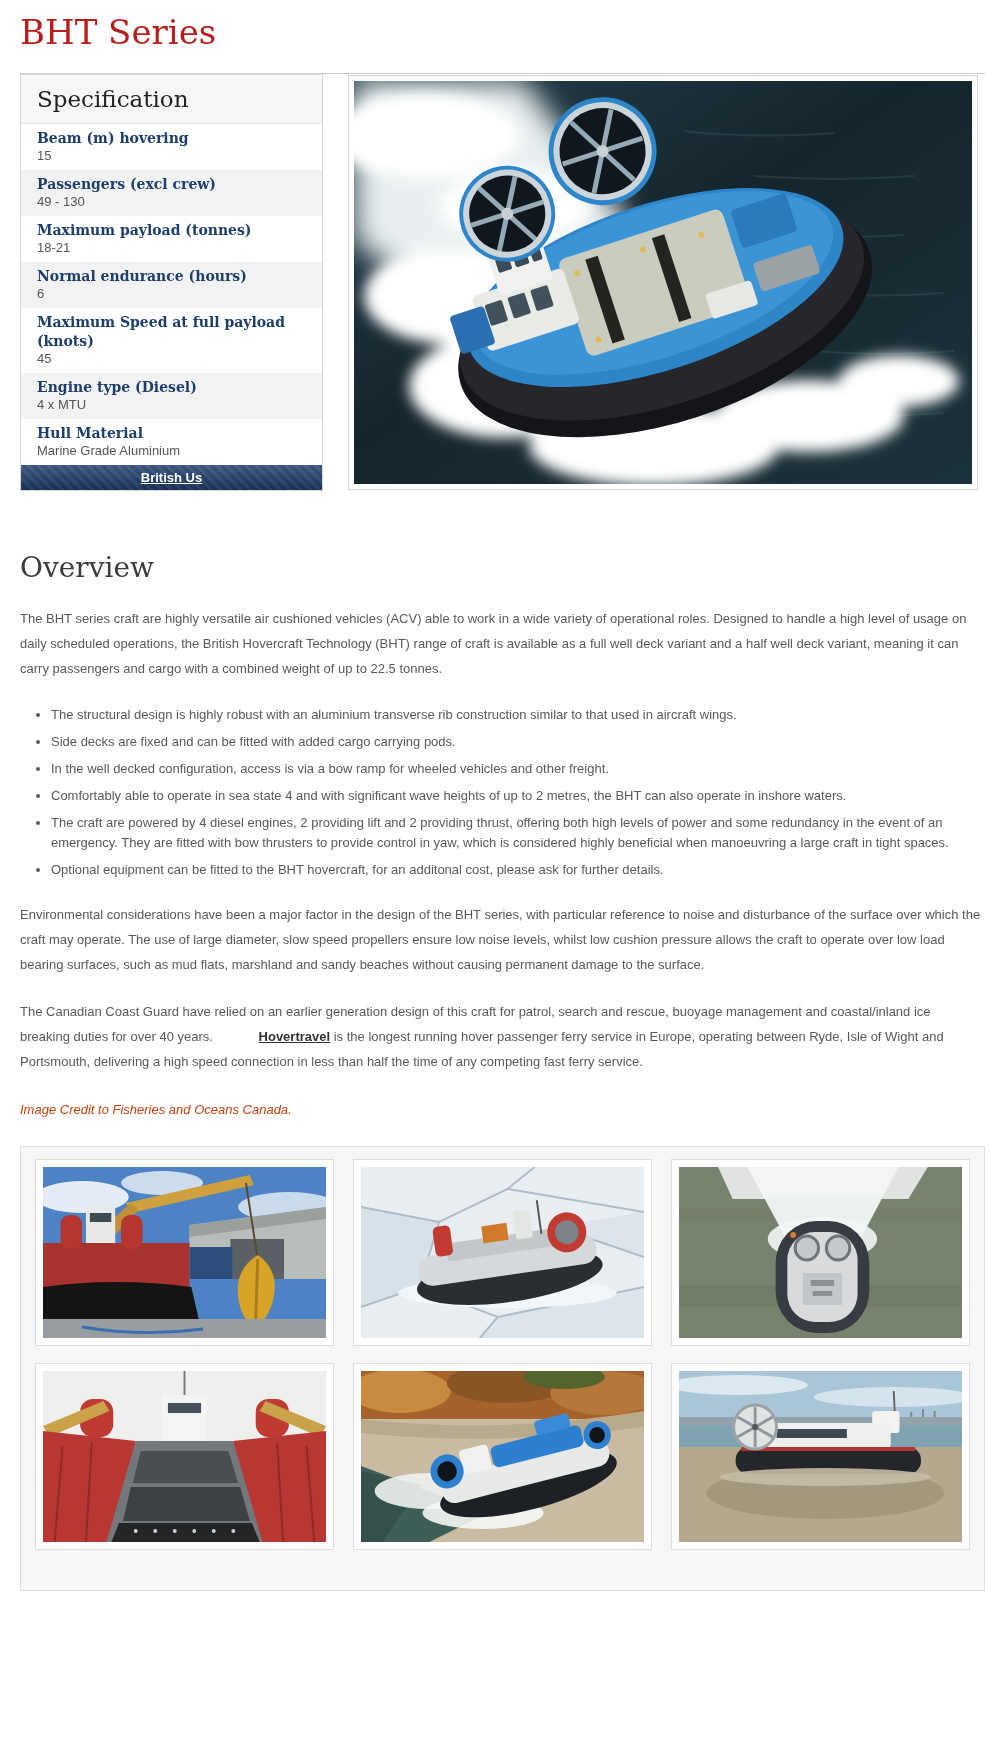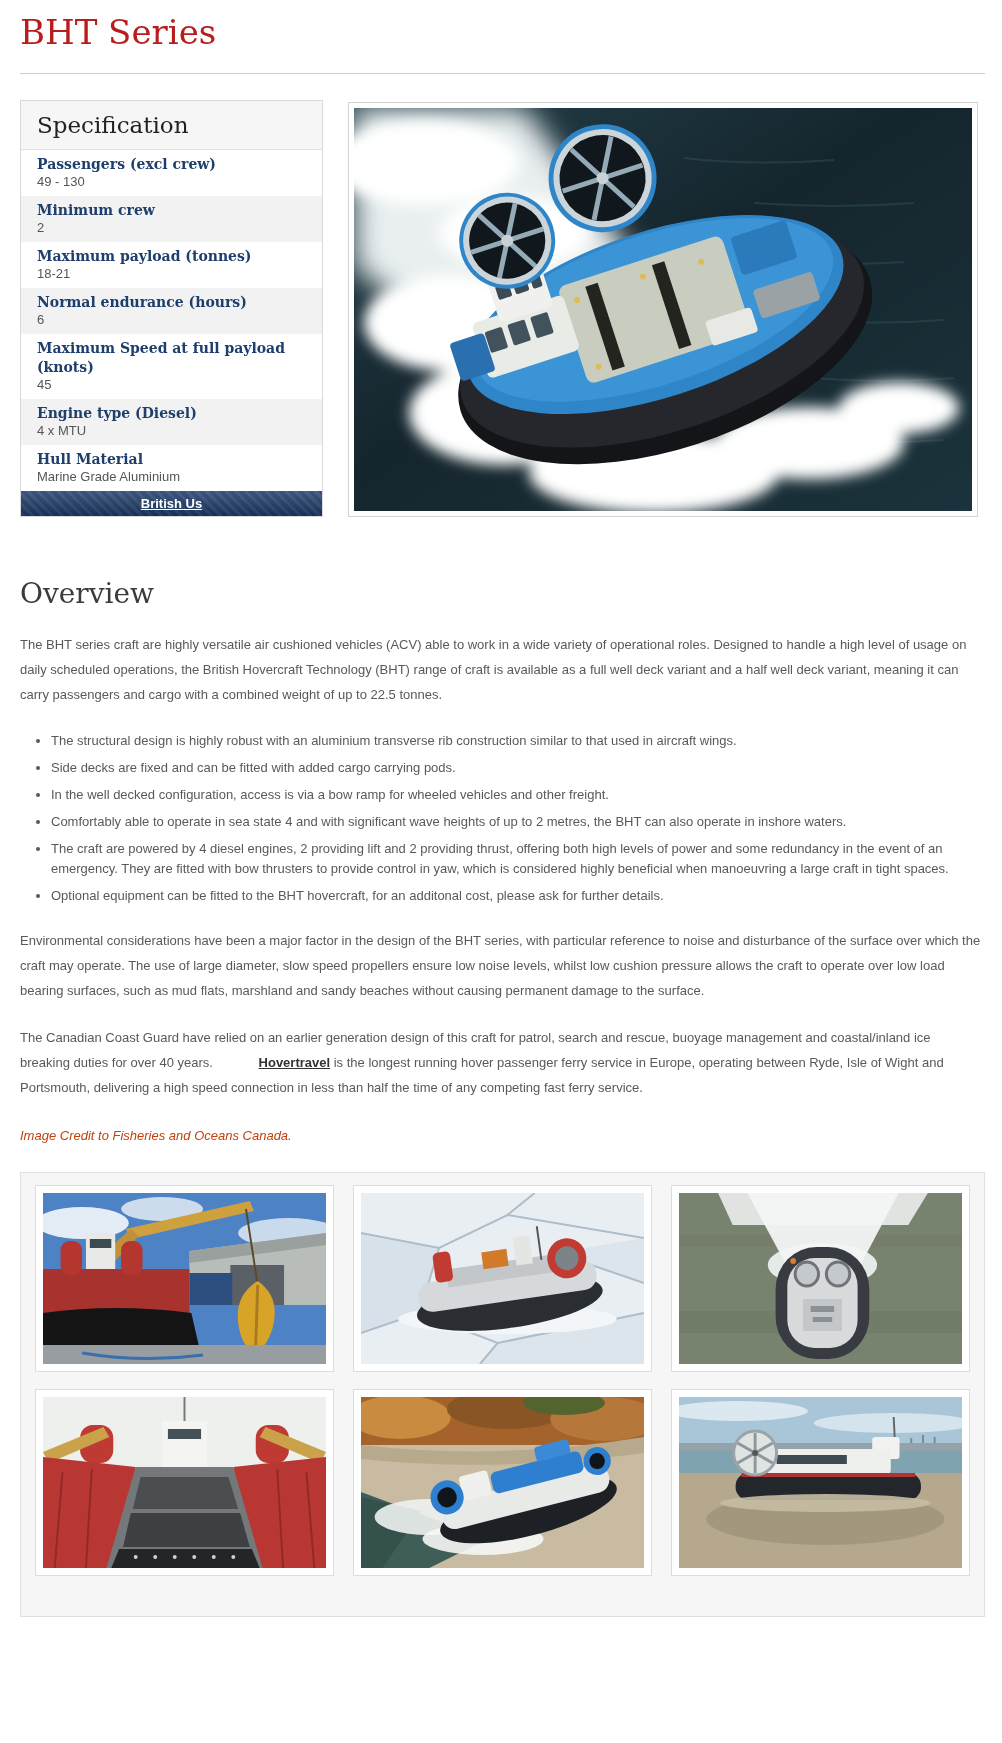--- a/index.html
+++ b/index.html
@@ -5,21 +5,21 @@
   html,body{margin:0;padding:0;background:#fff;}
   body{width:1002px;font-family:"Liberation Sans",sans-serif;color:#58595b;}
   .container{padding:0 17px 24px 20px;box-sizing:border-box;}
 
   
   .page-title{font-family:"DejaVu Serif",serif;font-weight:400;font-size:34px;line-height:1.2;color:#b91c1c;margin:12px 0 0;}
   .page-subtitle{font-family:"DejaVu Serif",serif;font-weight:400;font-size:22px;line-height:1.3;color:#7d8c9b;margin:24px 0 0;}
   .rule{border:0;border-top:1px solid #ccc;margin:20px 0 0;}
 
   
-  .top-section{display:flex;gap:25px;margin-top:26px;align-items:flex-end;}
+  .top-section{display:flex;gap:25px;align-items:center;}
   .spec-panel{width:303px;flex:none;border:1px solid #d9d9d9;box-sizing:border-box;background:#fff;}
   .spec-header{background:#f6f6f6;border-bottom:1px solid #e2e2e2;padding:9px 16px;
     font-family:"DejaVu Serif",serif;font-size:23px;line-height:30px;color:#222;}
   .spec-row{padding:5px 16px 6px;}
   .spec-rows .spec-row:nth-child(even){background:#f2f2f2;}
   .spec-label{font-family:"DejaVu Serif",serif;font-weight:700;font-size:14px;line-height:19px;color:#1e3e6c;}
   .spec-value{font-size:13px;line-height:16px;color:#555;}
   .contact-btn{display:block;text-align:center;color:#fff;font-size:13px;font-weight:700;line-height:25px;
     text-decoration:underline;cursor:pointer;
     background-color:#1b3a68;
@@ -50,26 +50,26 @@
 
   <h1 class="page-title">BHT Series</h1>
   <hr class="rule">
 
   <div class="top-section">
 
     <div class="spec-panel">
       <div class="spec-header">Specification</div>
       <div class="spec-rows">
         <div class="spec-row">
+          <div class="spec-label">Beam (m) hovering</div>
+          <div class="spec-value">15</div>
+        </div>
+        <div class="spec-row">
           <div class="spec-label">Passengers (excl crew)</div>
           <div class="spec-value">49 - 130</div>
-        </div>
-        <div class="spec-row">
-          <div class="spec-label">Minimum crew</div>
-          <div class="spec-value">2</div>
         </div>
         <div class="spec-row">
           <div class="spec-label">Maximum payload (tonnes)</div>
           <div class="spec-value">18-21</div>
         </div>
         <div class="spec-row">
           <div class="spec-label">Normal endurance (hours)</div>
           <div class="spec-value">6</div>
         </div>
         <div class="spec-row">

